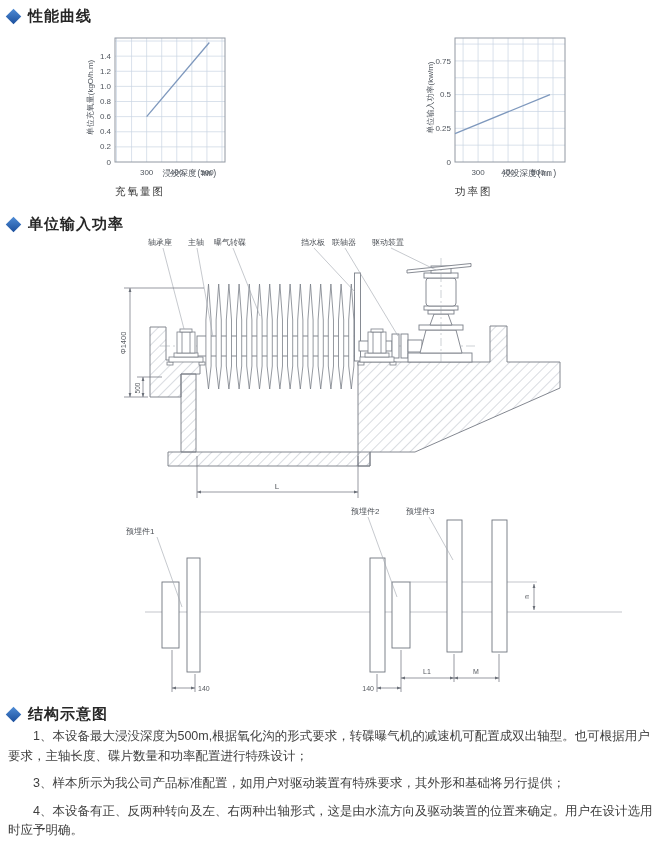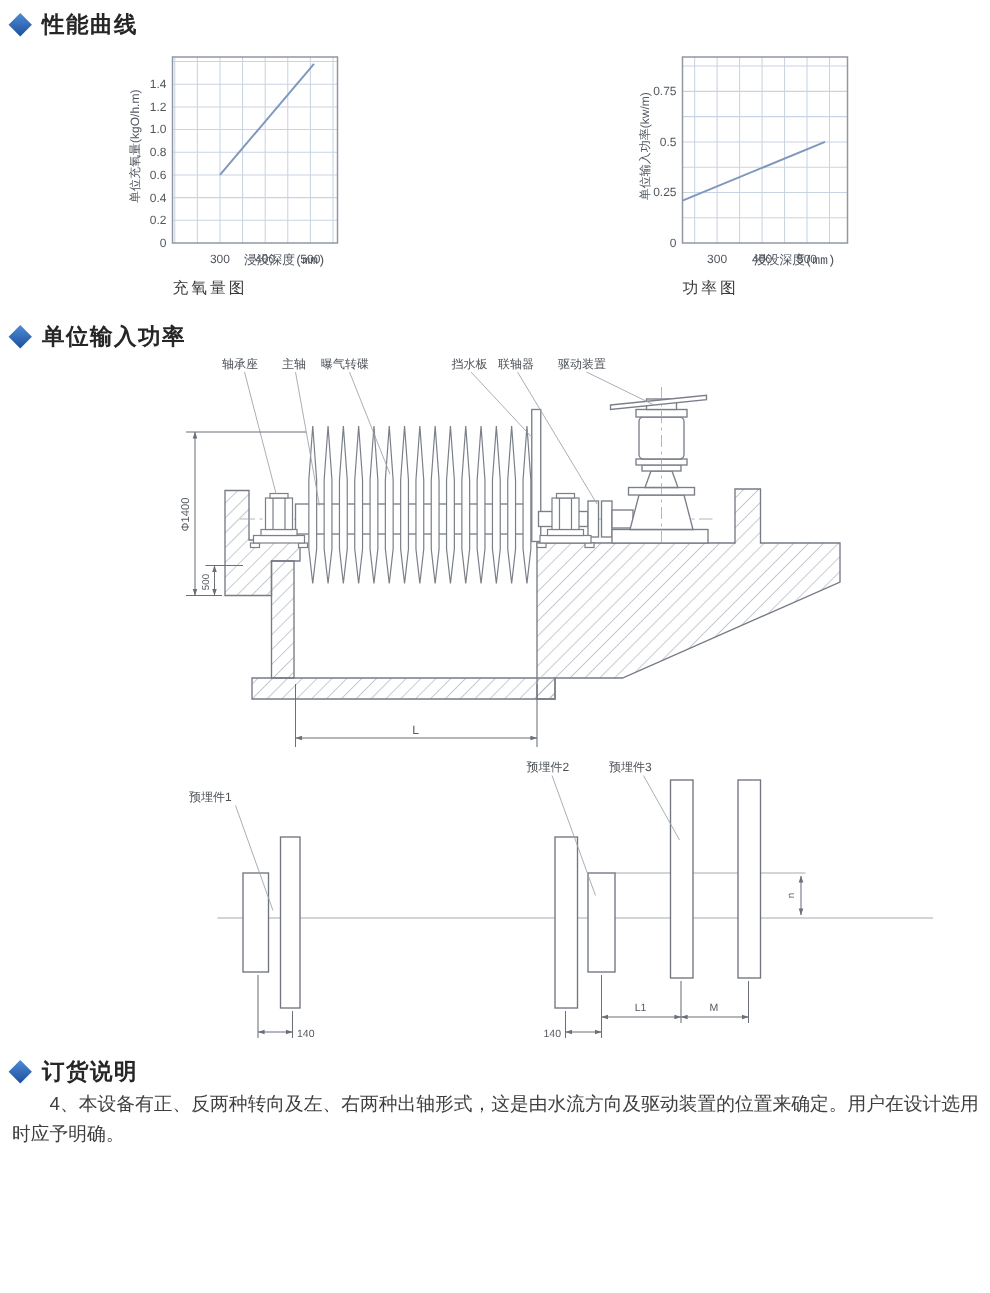--- a/index.html
+++ b/index.html
@@ -250,19 +250,21 @@
     </g>
     <text class="dim-label" font-size="7" x="198" y="691">140</text>
     <text class="dim-label" font-size="7" text-anchor="end" x="374" y="691">140</text>
     <text class="dim-label" font-size="7" text-anchor="middle" x="427" y="674">L1</text>
     <text class="dim-label" font-size="7" text-anchor="middle" x="476" y="674">M</text>
     <text class="dim-label" font-size="6.5" text-anchor="middle" transform="rotate(-90 529 597)" x="529" y="597">n</text>
   </svg>
 
   <div class="sec-head" style="left:8px;top:705px">
     <span class="diamond"></span>
-    <span class="sec-title">订货说明</span>
+    <span class="sec-title">结构示意图</span>
   </div>
 
   <div class="notes">
+    <p>1、本设备最大浸没深度为500m,根据氧化沟的形式要求，转碟曝气机的减速机可配置成双出轴型。也可根据用户要求，主轴长度、碟片数量和功率配置进行特殊设计；</p>
+    <p>3、样本所示为我公司产品标准配置，如用户对驱动装置有特殊要求，其外形和基础将另行提供；</p>
     <p>4、本设备有正、反两种转向及左、右两种出轴形式，这是由水流方向及驱动装置的位置来确定。用户在设计选用时应予明确。</p>
   </div>
 </div>
 
 </body></html>

